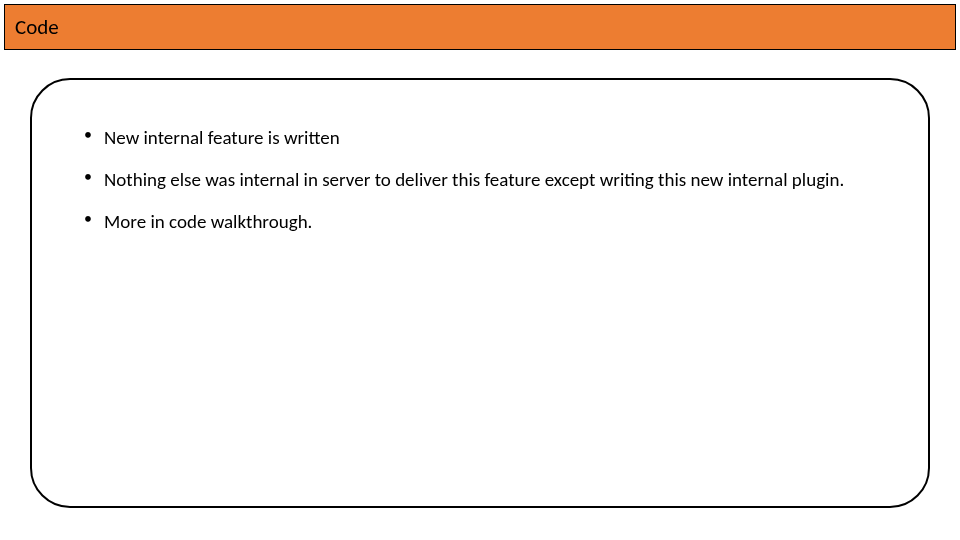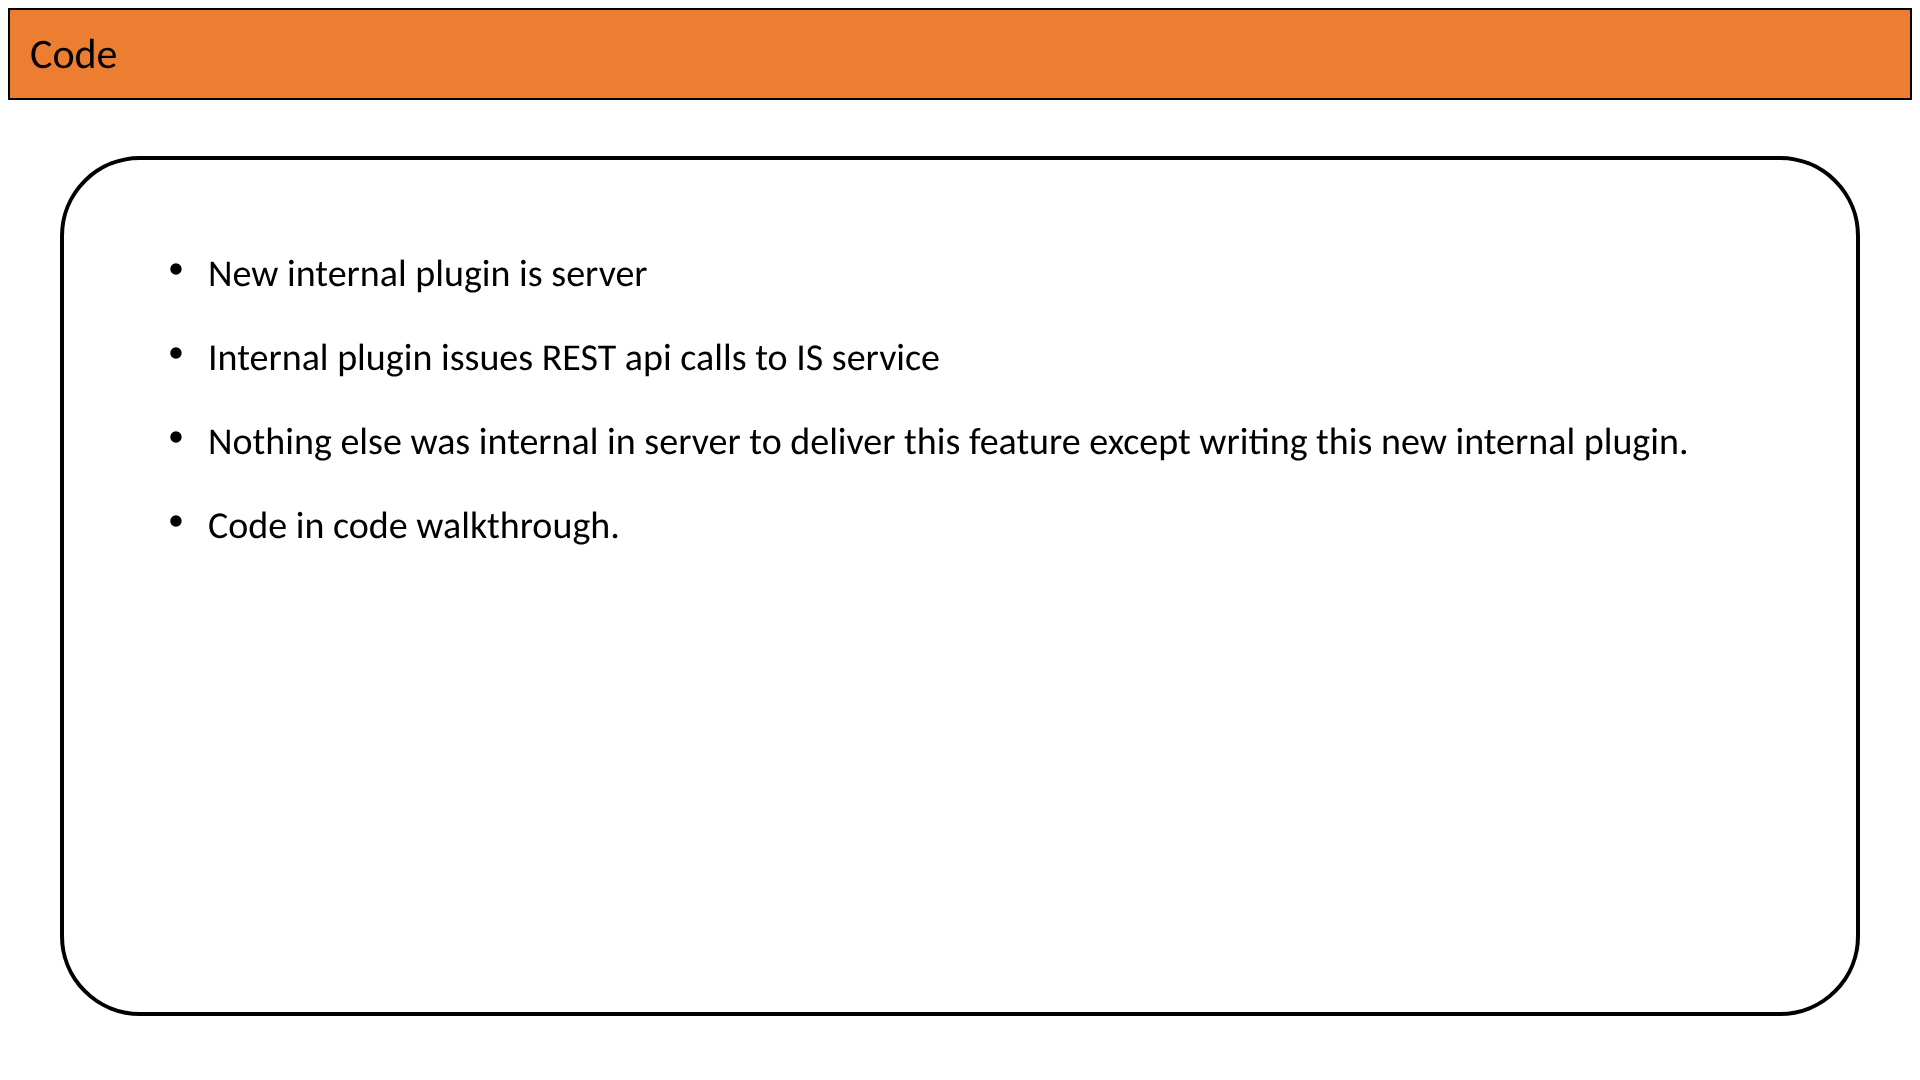--- a/index.html
+++ b/index.html
@@ -58,19 +58,18 @@
 </style>
 </head>
 <body>
 
 <div class="slide">
   <div class="title-bar">
     <span class="title-text">Code</span>
   </div>
   <div class="content-box">
     <ul class="content-list">
-      <li>New internal plugin is server</li>
-      <li>Internal plugin issues REST api calls to IS service</li>
+      <li>New internal feature is written</li>
       <li>Nothing else was internal in server to deliver this feature except writing this new internal plugin.</li>
-      <li>Code in code walkthrough.</li>
+      <li>More in code walkthrough.</li>
     </ul>
   </div>
 </div>
 
 </body></html>

